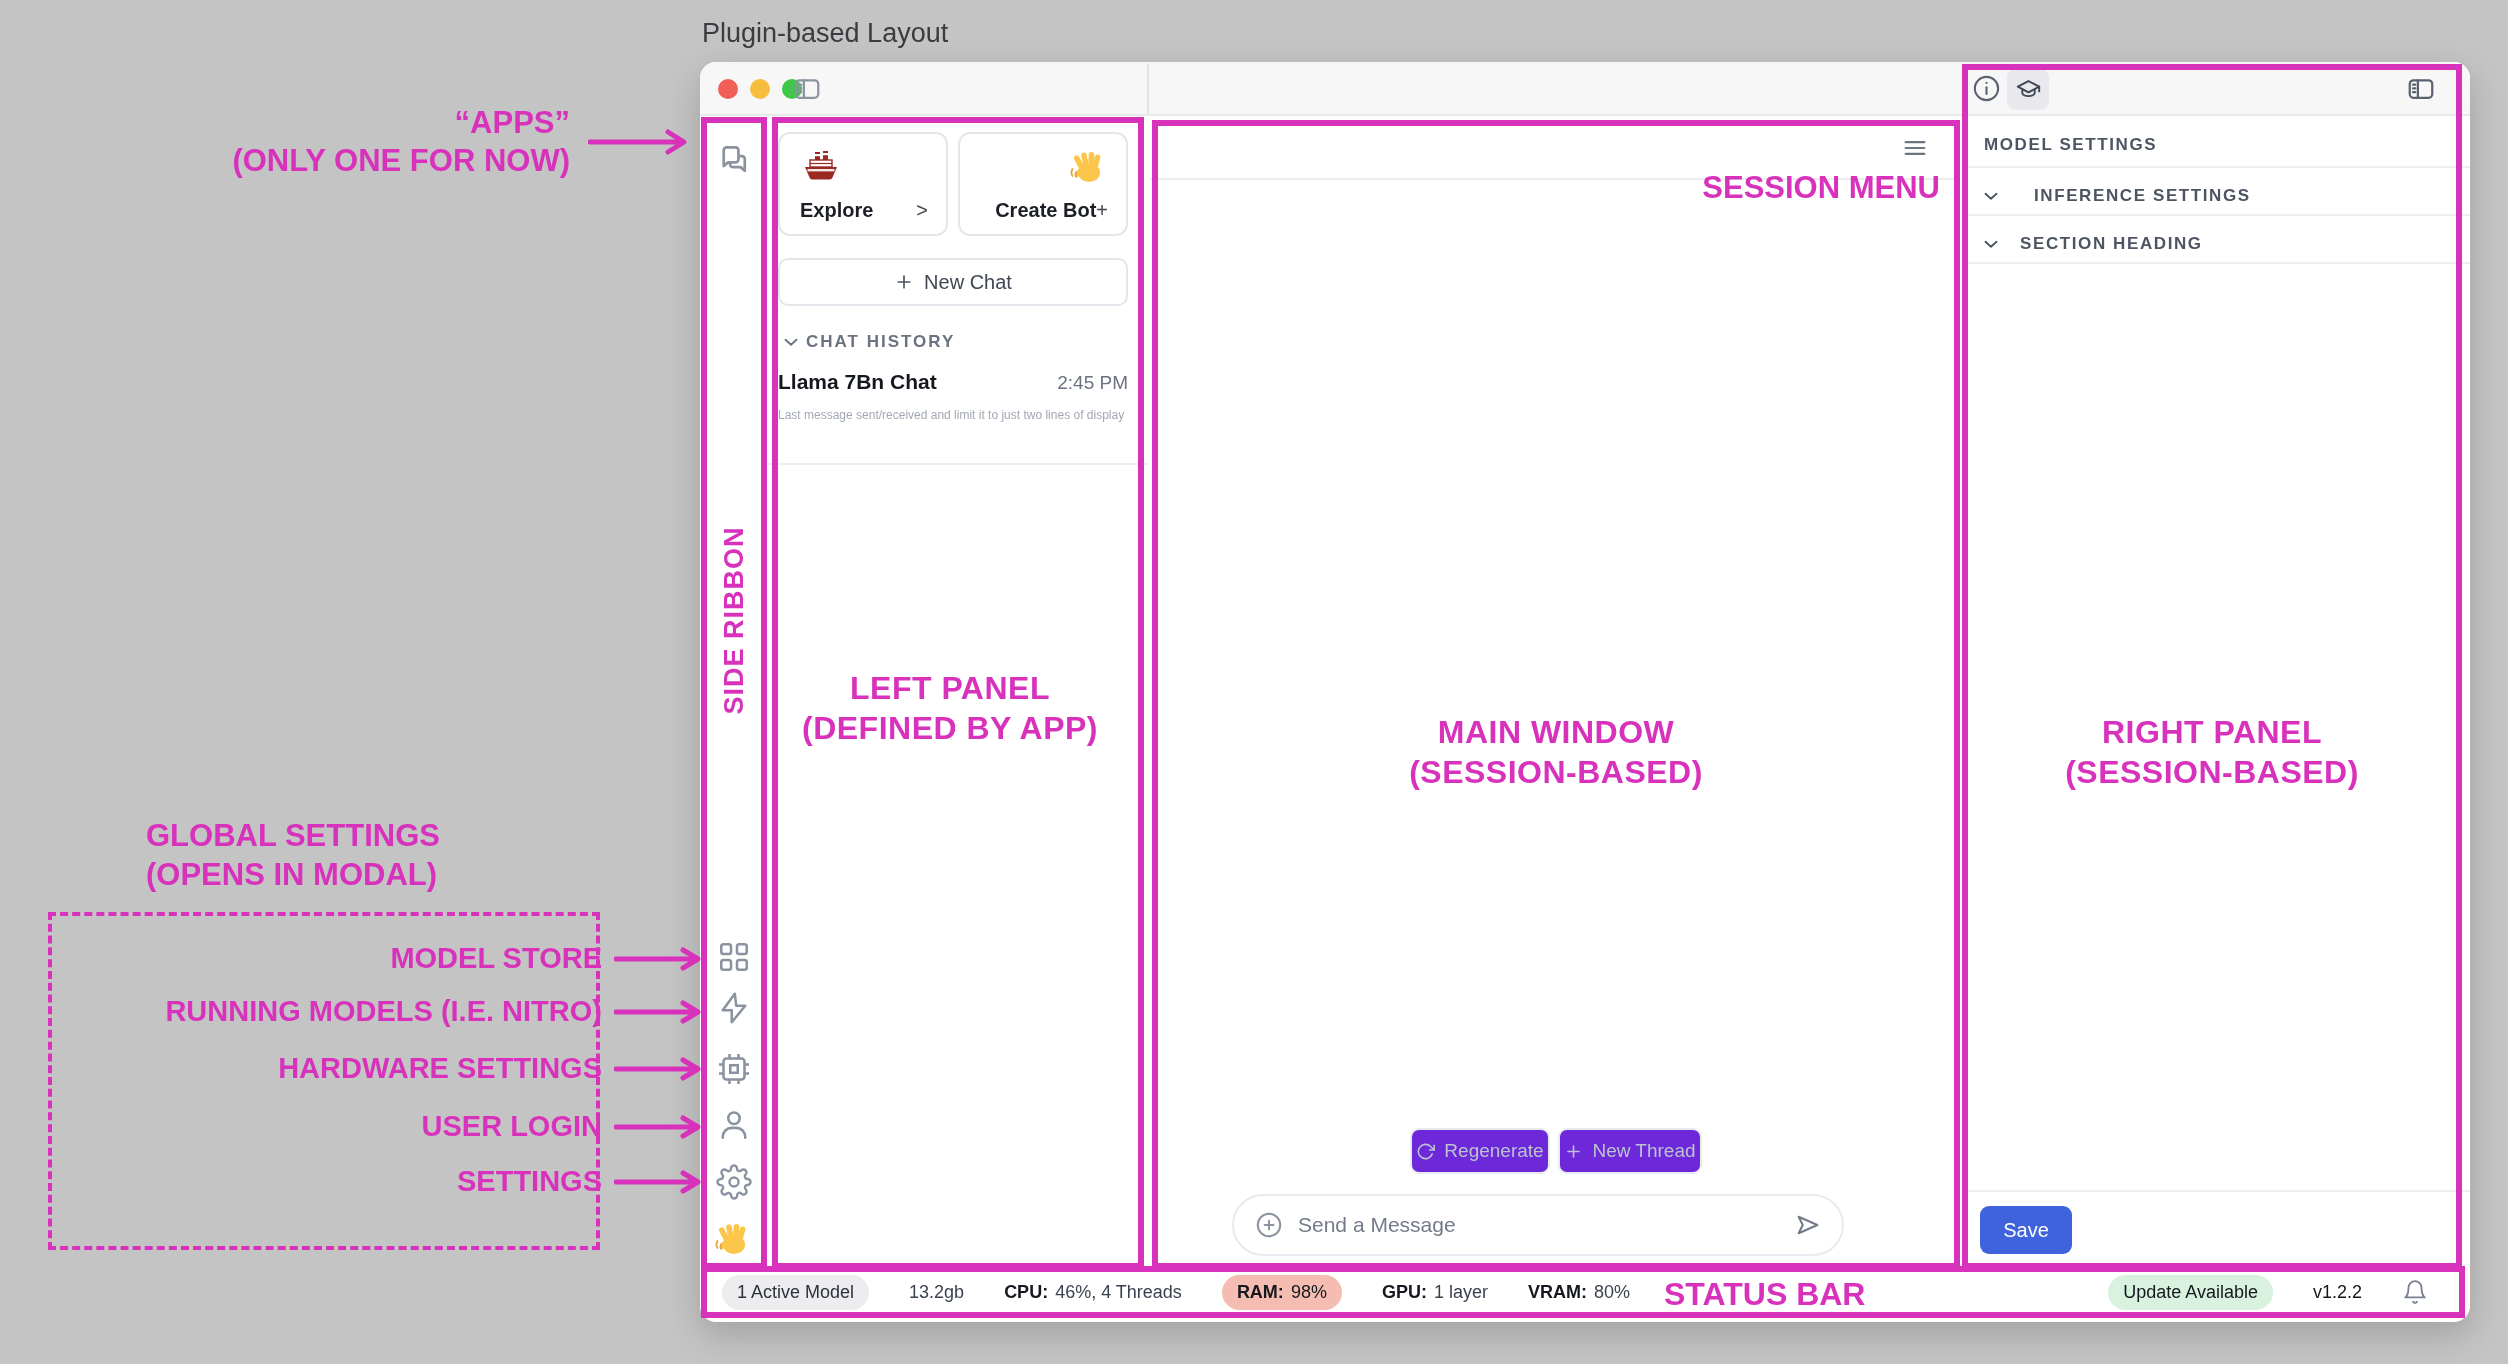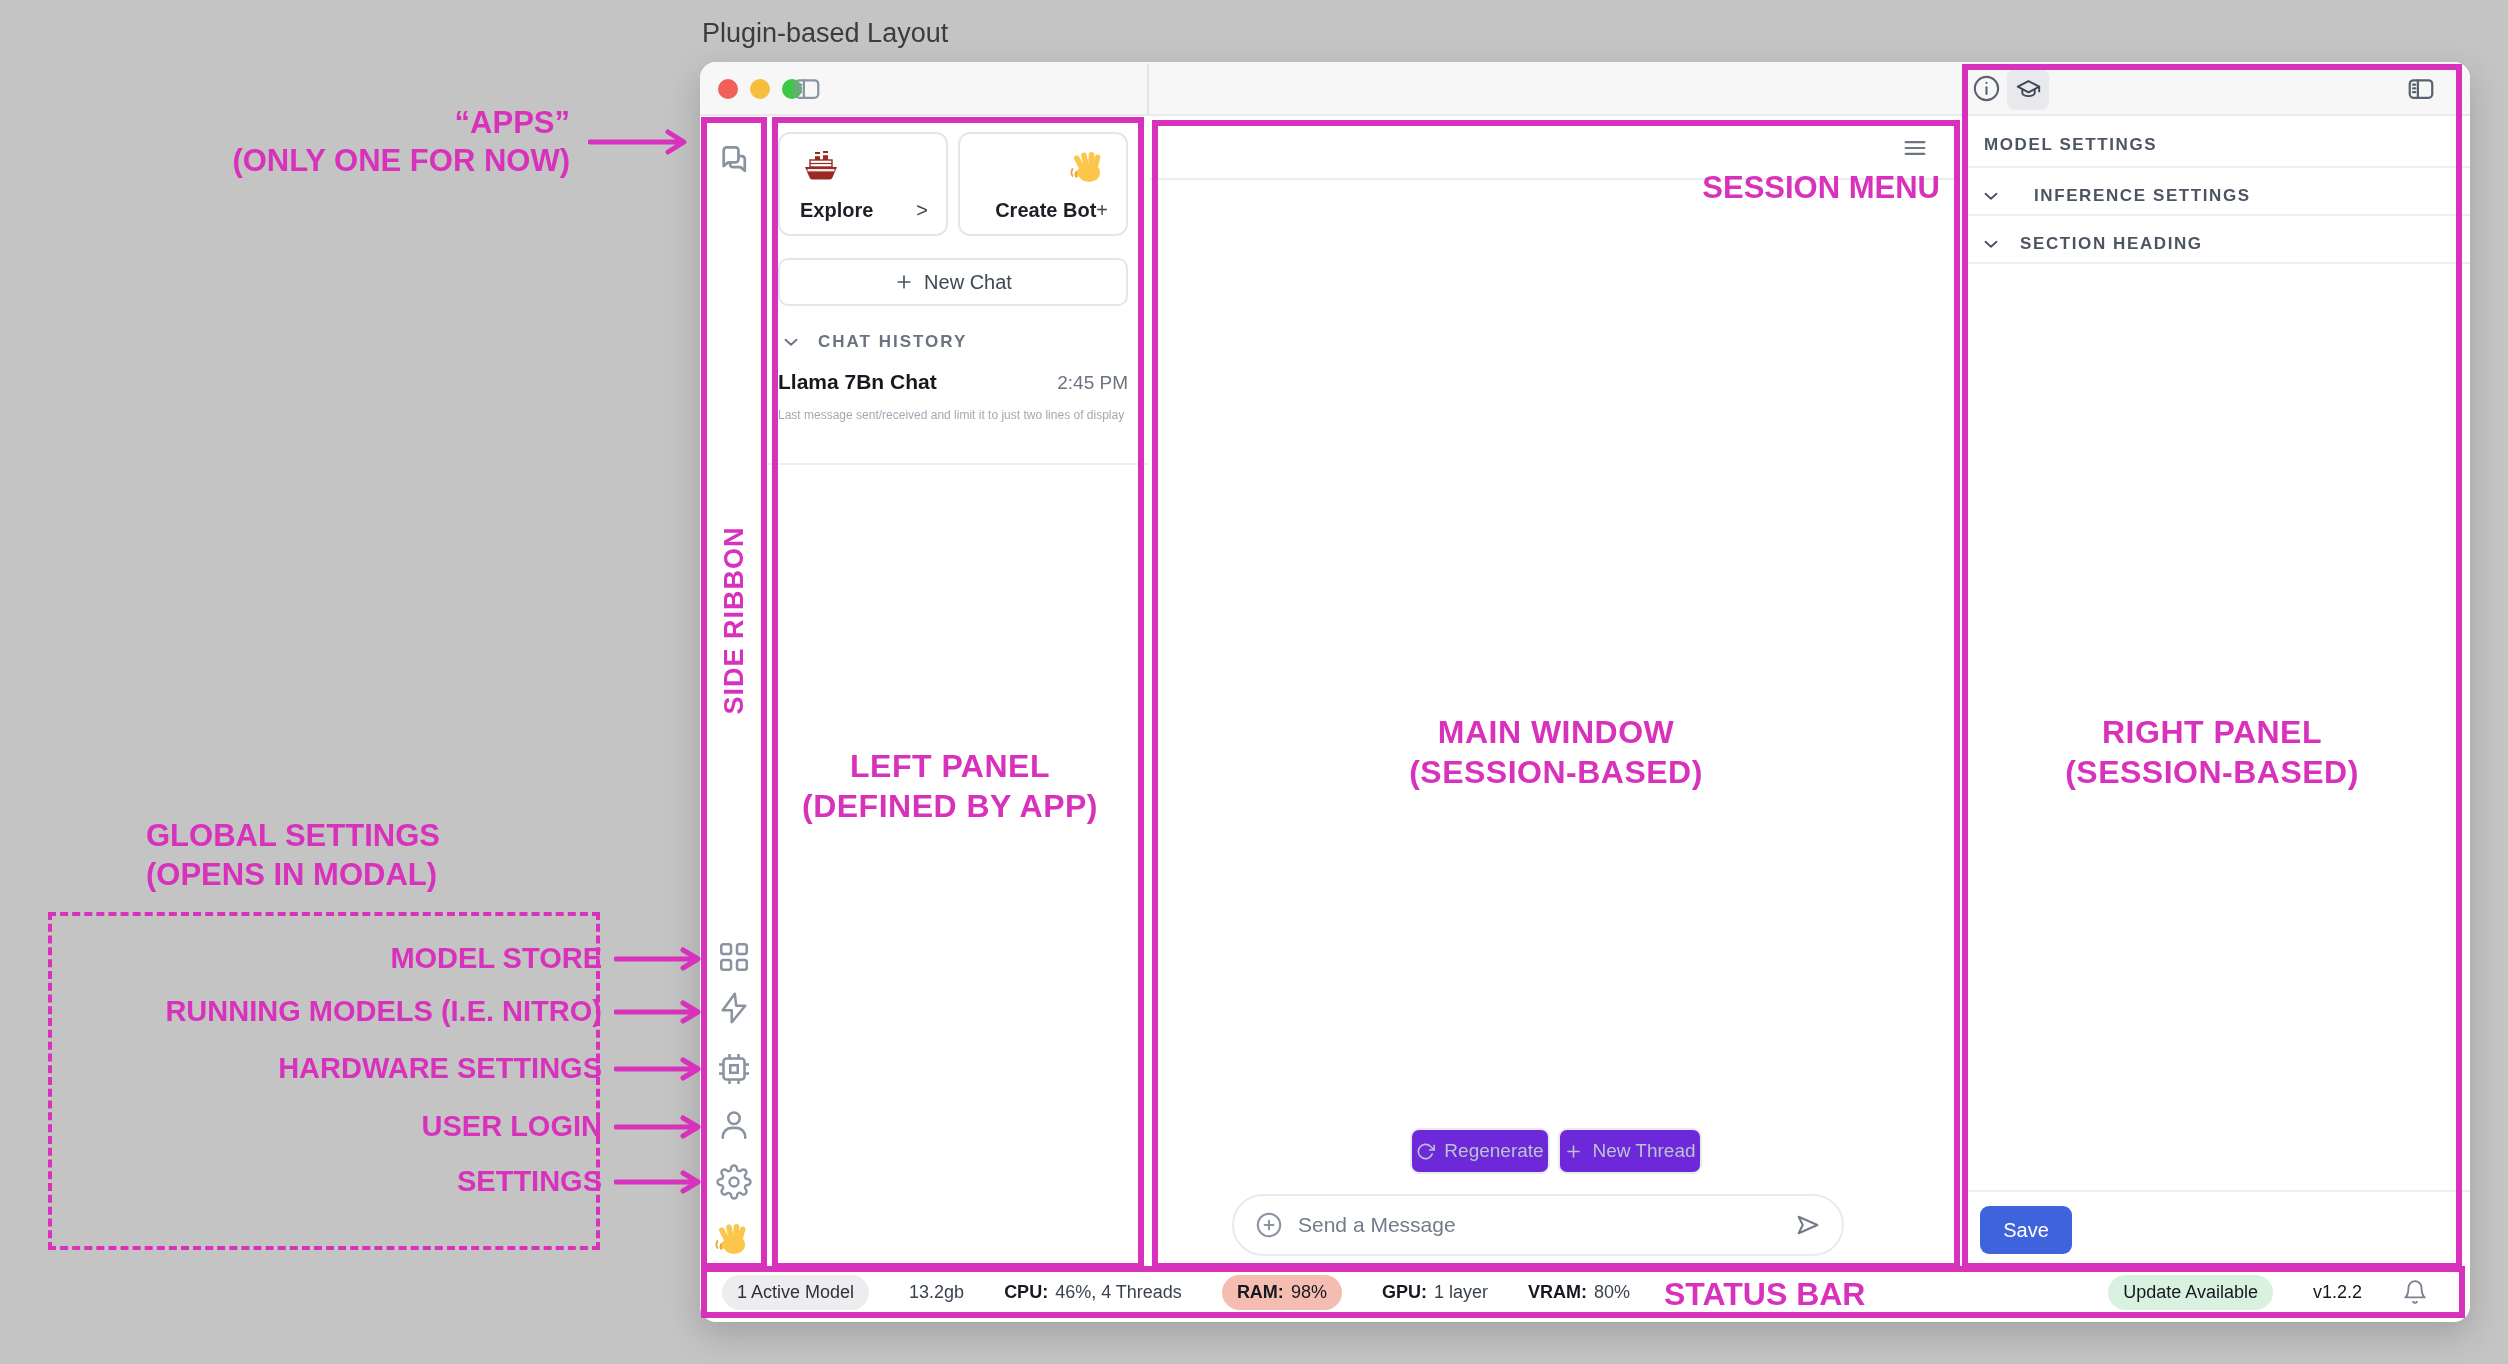--- a/index.html
+++ b/index.html
@@ -36,21 +36,21 @@
 
   
   .card{width:170px;height:104px;background:#fff;border:2px solid #e3e6ea;border-radius:12px;padding:14px 18px 12px 20px;
         display:flex;flex-direction:column;justify-content:space-between;cursor:pointer;}
   .card-label-row{display:flex;align-items:center;justify-content:space-between;}
   .card-label{font-size:20px;font-weight:700;color:var(--dark);}
   .card-action{font-size:20px;font-weight:500;color:#41454d;}
   .newchat{left:778px;top:258px;width:350px;height:48px;border:2px solid #e3e6ea;border-radius:10px;background:#fff;
            display:flex;align-items:center;justify-content:center;gap:10px;cursor:pointer;}
   .newchat span{font-size:20px;color:#3f4753;font-weight:500;}
-  .hist-header{left:780px;top:331px;display:flex;align-items:center;gap:16px;cursor:pointer;}
+  .hist-header{left:780px;top:331px;display:flex;align-items:center;gap:4px;cursor:pointer;}
   .hist-header span{font-size:17px;font-weight:700;letter-spacing:2px;color:var(--gray);}
   .chat-row{left:778px;top:370px;width:350px;display:flex;justify-content:space-between;align-items:baseline;cursor:pointer;}
   .chat-title{font-size:21px;font-weight:700;color:#15181e;}
   .chat-time{font-size:19px;color:var(--gray);}
   .chat-preview{left:778px;top:402px;width:352px;font-size:12px;line-height:27px;color:var(--light);}
   .divider-h{background:#eceef1;height:2px;}
 
   
   .ghost-btn{height:46px;border:2px solid #e7eaee;border-radius:9px;background:#6d28d9;display:flex;align-items:center;
              justify-content:center;gap:9px;color:var(--disabled);font-size:19px;}
@@ -378,21 +378,21 @@
     </div>
     <svg width="104" height="28" viewBox="0 0 104 28">
       <path d="M2 14 H94 M80 4 L96 14 L80 24" stroke="#d832bc" stroke-width="5" fill="none" stroke-linecap="round" stroke-linejoin="round"></path>
     </svg>
   </div>
 
   <div class="abs ann vlabel-wrap">
     <span class="vlabel">SIDE RIBBON</span>
   </div>
 
-  <div class="abs ann big-label" style="left:772px;top:746px;width:344px;padding-left:12px;">
+  <div class="abs ann big-label" style="left:772px;top:668px;width:344px;padding-left:12px;">
     <div>LEFT PANEL</div>
     <div>(DEFINED BY APP)</div>
   </div>
   <div class="abs ann big-label" style="left:1152px;top:712px;width:808px;">
     <div>MAIN WINDOW</div>
     <div>(SESSION-BASED)</div>
   </div>
   <div class="abs ann big-label" style="left:1962px;top:712px;width:500px;">
     <div>RIGHT PANEL</div>
     <div>(SESSION-BASED)</div>

